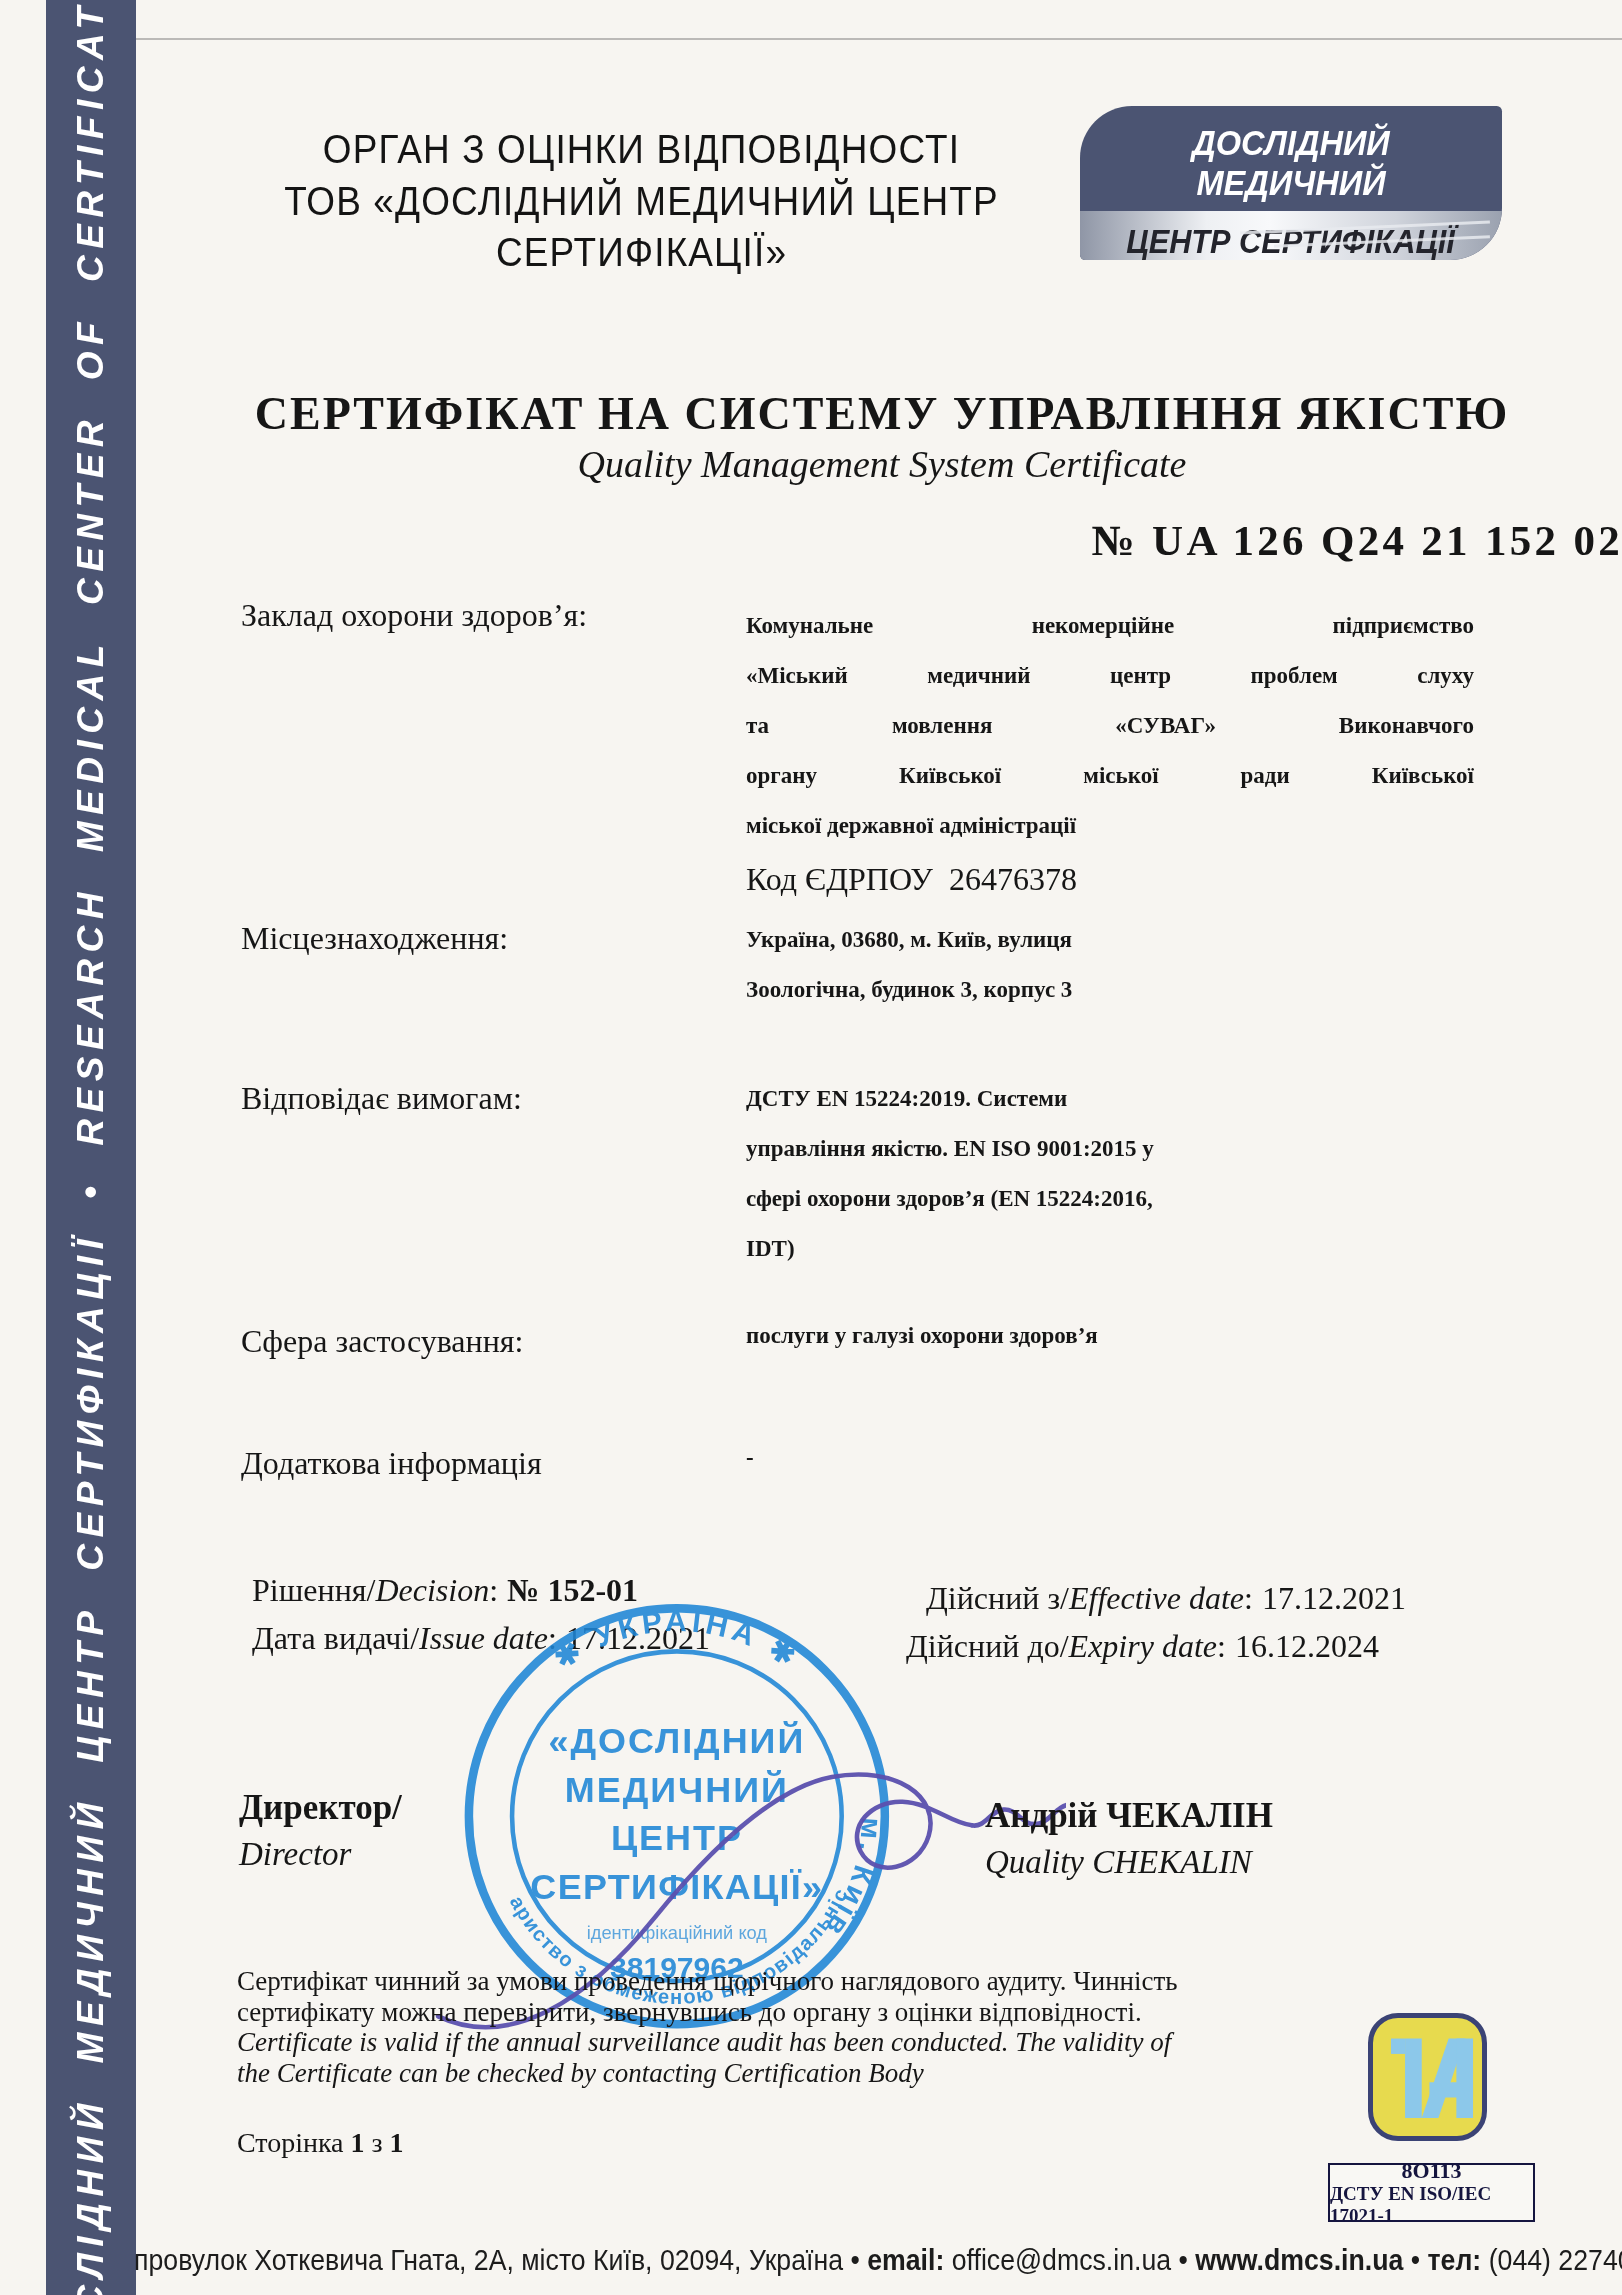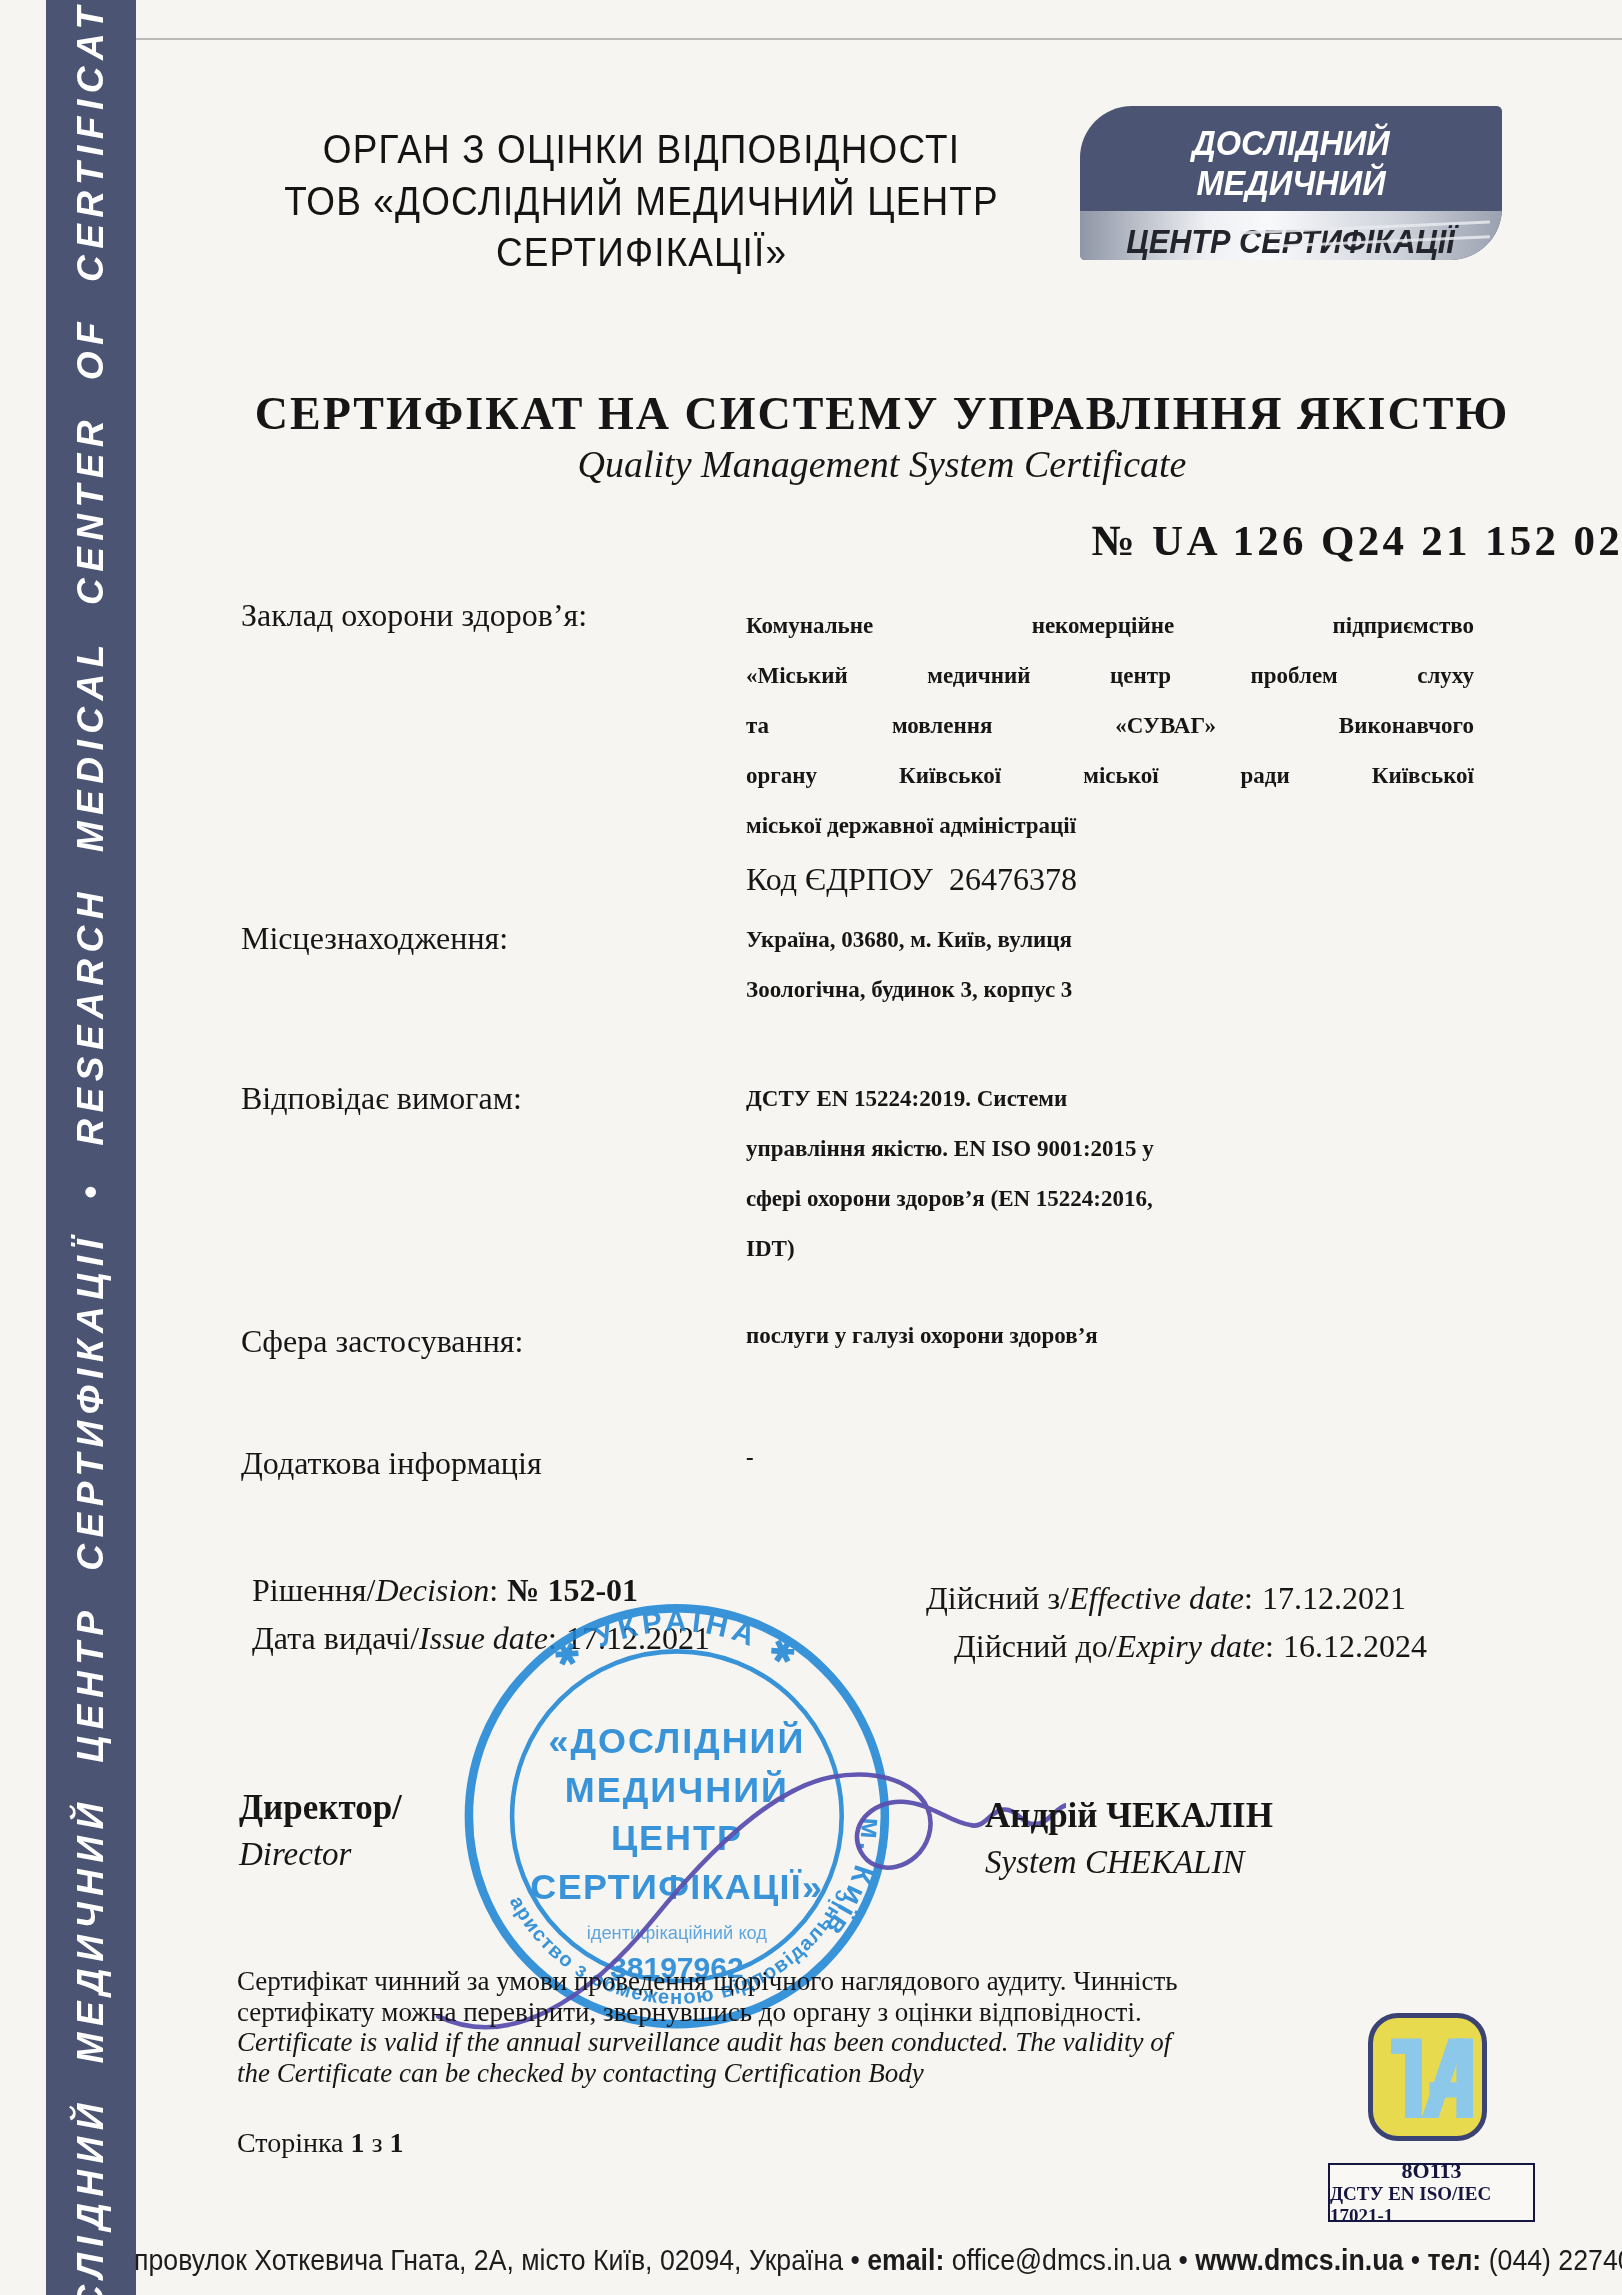--- a/index.html
+++ b/index.html
@@ -150,21 +150,21 @@
 
   <div class="abs dline" style="left:252px;top:1572px;">
     <span>Рішення/</span><span class="en">Decision</span><span>:</span><span class="val bold">№ 152-01</span>
   </div>
   <div class="abs dline" style="left:252px;top:1620px;">
     <span>Дата видачі/</span><span class="en">Issue date</span><span>:</span><span class="val">17.12.2021</span>
   </div>
   <div class="abs dline" style="left:926px;top:1580px;">
     <span>Дійсний з/</span><span class="en">Effective date</span><span>:</span><span class="val">17.12.2021</span>
   </div>
-  <div class="abs dline" style="left:954px;top:1628px;">
+  <div class="abs dline" style="left:906px;top:1628px;">
     <span>Дійсний до/</span><span class="en">Expiry date</span><span>:</span><span class="val">16.12.2024</span>
   </div>
 
   <div class="abs stamp-wrap">
     <svg width="654" height="471" viewBox="0 0 1000 720">
       <defs>
         <path id="arcTop" d="M 131.6,284.8 A 283,283 0 0 1 678.3,284.8" fill="none"></path>
         <path id="arcRight" d="M 686.9,333.3 A 283,283 0 0 1 478.2,631.3" fill="none"></path>
         <path id="arcBottom" d="M 144.9,479.3 A 287,287 0 0 0 665.1,479.3" fill="none"></path>
       </defs>
@@ -192,21 +192,21 @@
       <g fill="none" stroke="#5b50ae" stroke-width="7" stroke-linecap="round" opacity="0.95">
         <path d="M 40,664 C 150,716 268,640 372,512 C 458,406 556,314 642,298 C 740,280 808,328 790,388 C 774,440 708,454 686,412 C 666,374 702,334 750,336 C 794,338 822,368 856,372"></path>
         <path d="M 856,372 C 876,376 884,350 904,348 C 926,346 932,372 954,370 C 976,368 984,342 1006,340 C 1034,336 1070,306 1140,258"></path>
       </g>
     </svg>
   </div>
 
   <div class="abs dir-uk">Директор/</div>
   <div class="abs dir-en">Director</div>
   <div class="abs name-uk">Андрій ЧЕКАЛІН</div>
-  <div class="abs name-en">System CHEKALIN</div>
+  <div class="abs name-en">Quality CHEKALIN</div>
 
   <div class="abs note">Сертифікат чинний за умови проведення щорічного наглядового аудиту. Чинність
 сертифікату можна перевірити, звернувшись до органу з оцінки відповідності.</div>
   <div class="abs note note-en">Certificate  is  valid if the annual surveillance audit has been conducted. The validity of
 the Certificate can be checked by contacting Certification Body</div>
 
   <div class="abs page-line">
     <span>Сторінка</span>
     <span class="num">1</span>
     <span>з</span>

